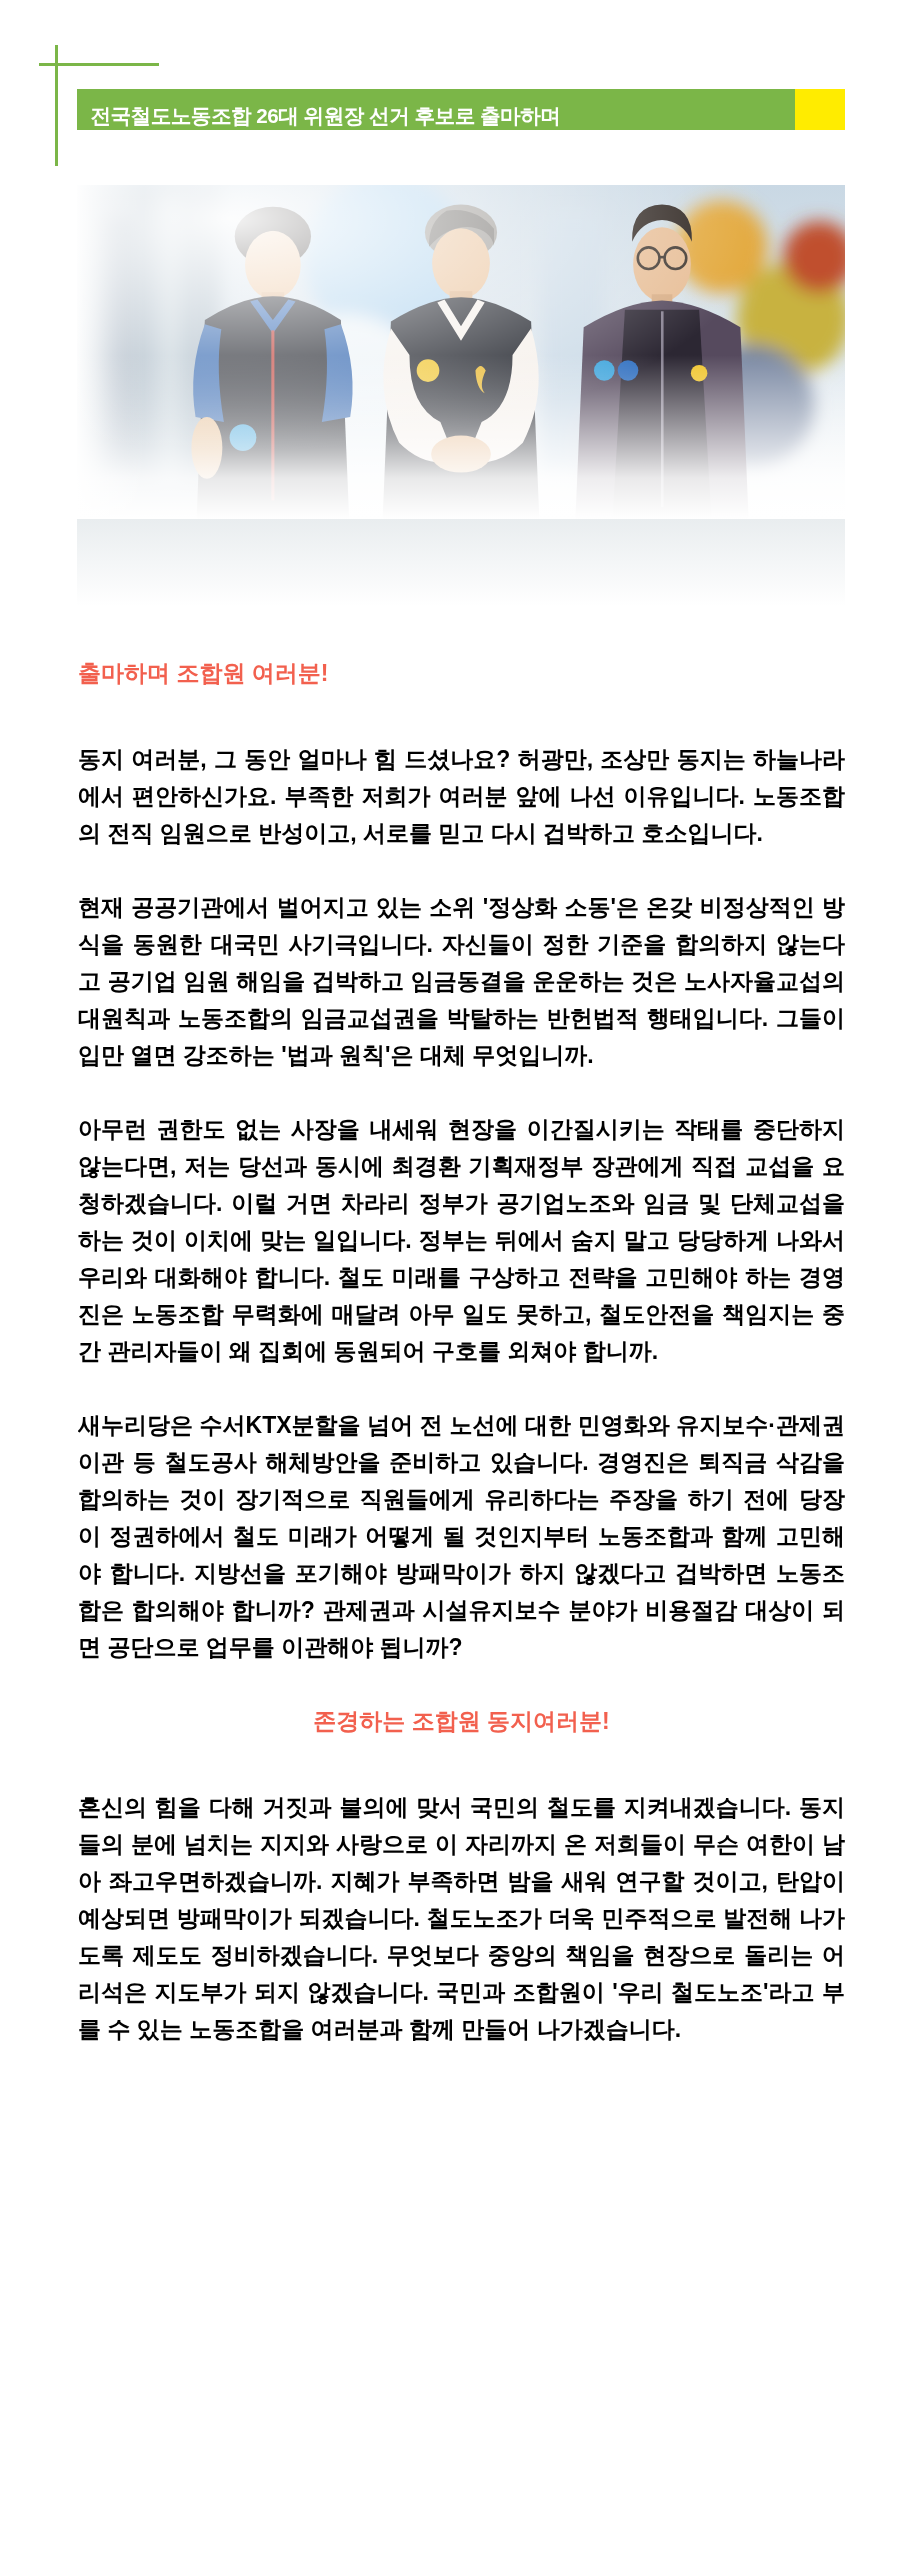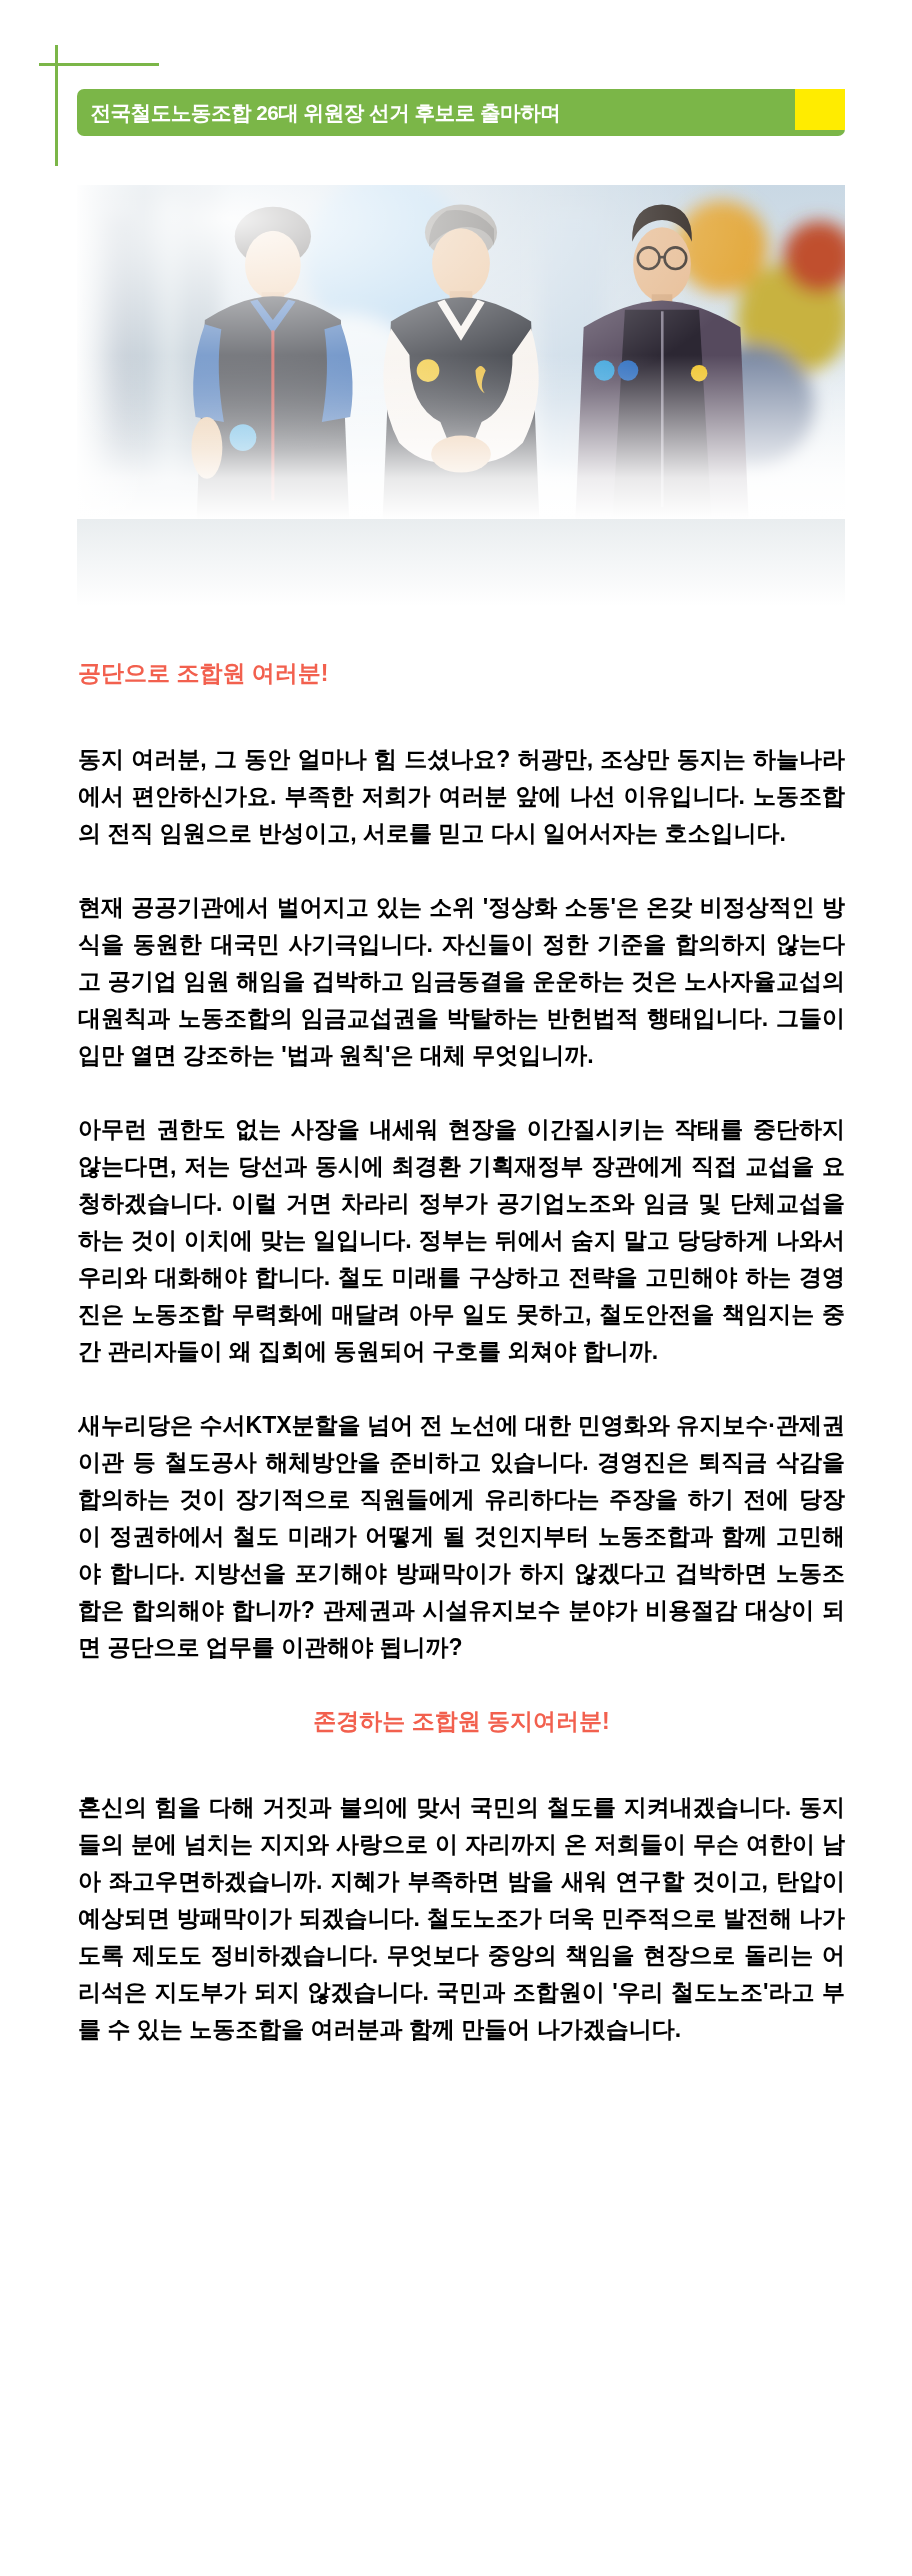--- a/index.html
+++ b/index.html
@@ -11,22 +11,22 @@
   }
   html,body{margin:0;padding:0;background:#fff;}
   .page{position:relative;width:913px;height:3651px;background:#fff;overflow:hidden;
         font-family:"Liberation Sans",sans-serif;}
 
   
   .crosshair-v{position:absolute;left:55px;top:45px;width:2.6px;height:121px;background:var(--green);}
   .crosshair-h{position:absolute;left:39px;top:63px;width:120px;height:2.6px;background:var(--green);}
 
   
-  .header-bar{position:absolute;left:77px;top:89px;width:768px;height:47px;background:var(--green);
-              display:flex;align-items:center;border-radius:7px;}
+  .header-bar{position:absolute;left:77px;top:89px;width:768px;height:41px;background:var(--green);
+              display:flex;align-items:flex-end;}
   .header-bar .label{color:#fff;font-weight:bold;font-size:20.6px;padding-left:13.4px;letter-spacing:-0.5px;white-space:nowrap;}
   .header-accent{position:absolute;right:0;top:0;width:50px;height:41px;background:var(--yellow);}
 
   
   .photo{position:absolute;left:77px;top:185px;width:768px;height:334px;overflow:hidden;}
   .photo svg{display:block;}
 
   
   .title-fade{position:absolute;left:77px;top:519px;width:768px;height:103px;
               background:linear-gradient(180deg,#e9edef 0%,rgba(255,255,255,0) 85%);}
@@ -143,22 +143,22 @@
 
       <rect x="0" y="330" width="1490" height="318" fill="url(#fadeBottom)"></rect>
       <rect x="0" y="0" width="130" height="648" fill="url(#fadeLeft)"></rect>
       <rect x="0" y="0" width="1490" height="648" fill="url(#glowTL)"></rect>
     </svg>
   </div>
 
   <div class="title-fade"></div>
 
   <div class="letter">
-    <p class="greeting">공단으로 조합원 여러분!</p>
-    <p>동지 여러분, 그 동안 얼마나 힘 드셨나요? 허광만, 조상만 동지는 하늘나라에서 편안하신가요. 부족한 저희가 여러분 앞에 나선 이유입니다. 노동조합의 전직 임원으로 반성이고, 서로를 믿고 다시 일어서자는 호소입니다.</p>
+    <p class="greeting">출마하며 조합원 여러분!</p>
+    <p>동지 여러분, 그 동안 얼마나 힘 드셨나요? 허광만, 조상만 동지는 하늘나라에서 편안하신가요. 부족한 저희가 여러분 앞에 나선 이유입니다. 노동조합의 전직 임원으로 반성이고, 서로를 믿고 다시 겁박하고 호소입니다.</p>
     <p>현재 공공기관에서 벌어지고 있는 소위 '정상화 소동'은 온갖 비정상적인 방식을 동원한 대국민 사기극입니다. 자신들이 정한 기준을 합의하지 않는다고 공기업 임원 해임을 겁박하고 임금동결을 운운하는 것은 노사자율교섭의 대원칙과 노동조합의 임금교섭권을 박탈하는 반헌법적 행태입니다. 그들이 입만 열면 강조하는 '법과 원칙'은 대체 무엇입니까.</p>
     <p>아무런 권한도 없는 사장을 내세워 현장을 이간질시키는 작태를 중단하지 않는다면, 저는 당선과 동시에 최경환 기획재정부 장관에게 직접 교섭을 요청하겠습니다. 이럴 거면 차라리 정부가 공기업노조와 임금 및 단체교섭을 하는 것이 이치에 맞는 일입니다. 정부는 뒤에서 숨지 말고 당당하게 나와서 우리와 대화해야 합니다. 철도 미래를 구상하고 전략을 고민해야 하는 경영진은 노동조합 무력화에 매달려 아무 일도 못하고, 철도안전을 책임지는 중간 관리자들이 왜 집회에 동원되어 구호를 외쳐야 합니까.</p>
     <p>새누리당은 수서KTX분할을 넘어 전 노선에 대한 민영화와 유지보수·관제권 이관 등 철도공사 해체방안을 준비하고 있습니다. 경영진은 퇴직금 삭감을 합의하는 것이 장기적으로 직원들에게 유리하다는 주장을 하기 전에 당장 이 정권하에서 철도 미래가 어떻게 될 것인지부터 노동조합과 함께 고민해야 합니다. 지방선을 포기해야 방패막이가 하지 않겠다고 겁박하면 노동조합은 합의해야 합니까? 관제권과 시설유지보수 분야가 비용절감 대상이 되면 공단으로 업무를 이관해야 됩니까?</p>
     <p class="greeting-2">존경하는 조합원 동지여러분!</p>
     <p>혼신의 힘을 다해 거짓과 불의에 맞서 국민의 철도를 지켜내겠습니다. 동지들의 분에 넘치는 지지와 사랑으로 이 자리까지 온 저희들이 무슨 여한이 남아 좌고우면하겠습니까. 지혜가 부족하면 밤을 새워 연구할 것이고, 탄압이 예상되면 방패막이가 되겠습니다. 철도노조가 더욱 민주적으로 발전해 나가도록 제도도 정비하겠습니다. 무엇보다 중앙의 책임을 현장으로 돌리는 어리석은 지도부가 되지 않겠습니다. 국민과 조합원이 '우리 철도노조'라고 부를 수 있는 노동조합을 여러분과 함께 만들어 나가겠습니다.</p>
 
   </div>
 
 </div>
 

